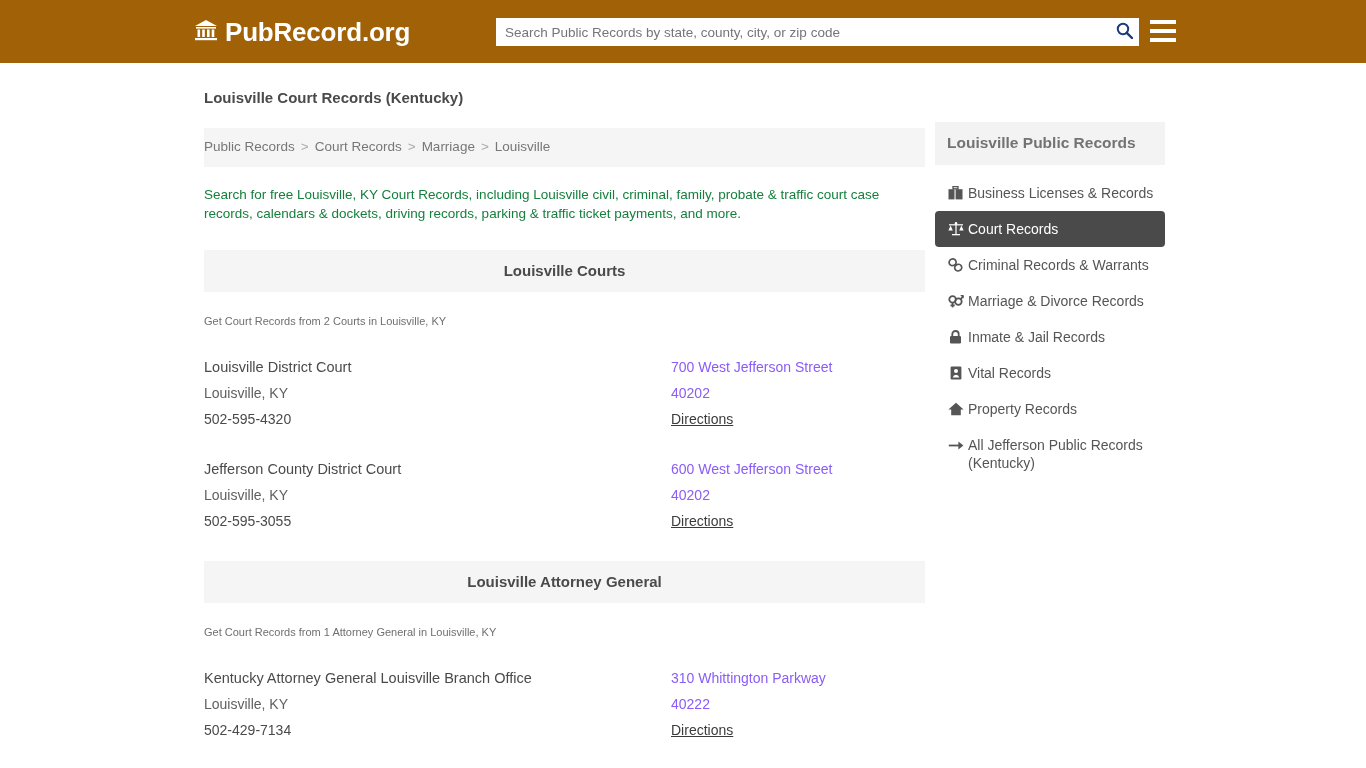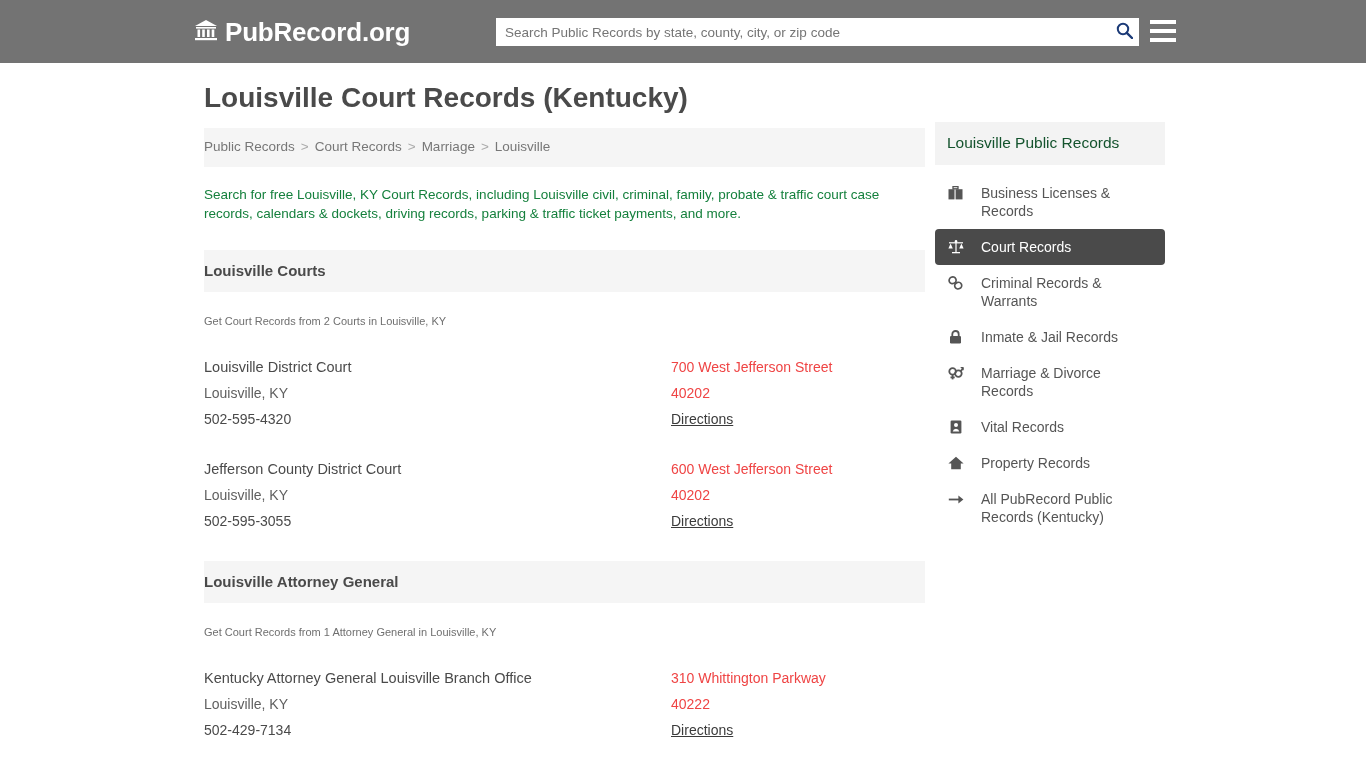--- a/index.html
+++ b/index.html
@@ -7,21 +7,21 @@
     margin: 0; padding: 0;
     width: 1366px; height: 768px;
     background: #ffffff;
     font-family: "Liberation Sans", sans-serif;
     overflow: hidden;
   }
 
   
   .site-header {
     height: 63px;
-    background: #737373;
+    background: #a16207;
     display: flex;
     align-items: center;
     position: relative;
   }
   .logo {
     position: absolute;
     left: 194px;
     top: 17px;
     display: flex;
     align-items: center;
@@ -98,21 +98,21 @@
     width: 721px;
   }
   .sidebar {
     position: absolute;
     left: 935px;
     top: 59px;
     width: 230px;
   }
 
   .page-title {
-    font-size: 28px;
+    font-size: 15px;
     font-weight: bold;
     color: #4a4a4a;
     margin: 0 0 17px 0;
     line-height: 26px;
   }
 
   .breadcrumb {
     background: #f5f5f5;
     padding: 10px 0 11px 0;
     font-size: 13.5px;
@@ -133,20 +133,21 @@
     width: 700px;
   }
 
   .section-header {
     background: #f5f5f5;
     font-size: 15px;
     font-weight: bold;
     color: #4a4a4a;
     padding: 12px 0 13px 0;
     margin-top: 27px;
+    text-align: center;
   }
   .section-sub {
     font-size: 11px;
     color: #6f6f6f;
     margin-top: 20px;
     line-height: 18px;
   }
 
   .record {
     margin-top: 24px;
@@ -171,43 +172,43 @@
     color: #5f5f5f;
     line-height: 26px;
   }
   .rec-phone {
     font-size: 14px;
     color: #4a4a4a;
     line-height: 26px;
   }
   .rec-addr {
     font-size: 14px;
-    color: #ef4444;
+    color: #8b5cf6;
     line-height: 26px;
   }
   .rec-dir {
     font-size: 14px;
     color: #3b3b3b;
     line-height: 26px;
     display: inline-block;
   }
 
   
   .sidebar-header {
     background: #f3f3f3;
     font-size: 15.5px;
-    font-weight: normal;
-    color: #14532d;
+    font-weight: bold;
+    color: #737373;
     padding: 12px 0 13px 12px;
   }
   .side-list { margin-top: 10px; }
   .side-item {
     display: flex;
     align-items: flex-start;
-    gap: 17px;
+    gap: 4px;
     padding: 9px 10px 9px 12px;
     font-size: 14px;
     color: #555555;
     line-height: 18px;
     border-radius: 4px;
     text-decoration: none;
     cursor: pointer;
   }
   .side-item.active {
     background: #4a4a4a;
@@ -354,44 +355,44 @@
           <svg width="15" height="14" viewBox="0 0 15 14" aria-hidden="true">
             <ellipse cx="4.6" cy="4.3" rx="3.5" ry="3.3" fill="none" stroke="#555" stroke-width="1.7" transform="rotate(-25 4.6 4.3)"></ellipse>
             <ellipse cx="10.2" cy="9.6" rx="3.5" ry="3.3" fill="none" stroke="#555" stroke-width="1.7" transform="rotate(-25 10.2 9.6)"></ellipse>
           </svg>
         </span>
         <span class="side-label">Criminal Records &amp; Warrants</span>
       </a>
 
       <a class="side-item" href="#">
         <span class="side-icon">
-          <svg width="13" height="14" viewBox="0 0 13 14" aria-hidden="true">
-            <path d="M3.3 6 V4.2 a3.2 3.2 0 0 1 6.4 0 V6" fill="none" stroke="#555" stroke-width="1.8"></path>
-            <rect x="1" y="5.9" width="11" height="7.6" rx="1.2" fill="#555"></rect>
-          </svg>
-        </span>
-        <span class="side-label">Inmate &amp; Jail Records</span>
-      </a>
-
-      <a class="side-item" href="#">
-        <span class="side-icon">
           <svg width="16" height="14" viewBox="0 0 16 14" aria-hidden="true">
             <circle cx="4.6" cy="5.4" r="3.3" fill="none" stroke="#555" stroke-width="1.8"></circle>
             <line x1="4.6" y1="8.8" x2="4.6" y2="13.4" stroke="#555" stroke-width="1.8"></line>
             <line x1="2.5" y1="11.4" x2="6.7" y2="11.4" stroke="#555" stroke-width="1.8"></line>
             <circle cx="10.4" cy="7.6" r="3.3" fill="none" stroke="#555" stroke-width="1.8"></circle>
             <line x1="12.6" y1="5.3" x2="15.2" y2="2.2" stroke="#555" stroke-width="1.8"></line>
             <polygon points="15.6,1 15.6,4.6 12.2,1" fill="#555"></polygon>
           </svg>
         </span>
         <span class="side-label">Marriage &amp; Divorce Records</span>
       </a>
 
       <a class="side-item" href="#">
         <span class="side-icon">
+          <svg width="13" height="14" viewBox="0 0 13 14" aria-hidden="true">
+            <path d="M3.3 6 V4.2 a3.2 3.2 0 0 1 6.4 0 V6" fill="none" stroke="#555" stroke-width="1.8"></path>
+            <rect x="1" y="5.9" width="11" height="7.6" rx="1.2" fill="#555"></rect>
+          </svg>
+        </span>
+        <span class="side-label">Inmate &amp; Jail Records</span>
+      </a>
+
+      <a class="side-item" href="#">
+        <span class="side-icon">
           <svg width="12" height="14" viewBox="0 0 12 14" aria-hidden="true">
             <rect x="0.6" y="0.6" width="10.8" height="12.8" rx="1.2" fill="#555"></rect>
             <circle cx="6" cy="5" r="2" fill="#ffffff"></circle>
             <path d="M2.7 11.4 a3.4 3.4 0 0 1 6.6 0 z" fill="#ffffff"></path>
           </svg>
         </span>
         <span class="side-label">Vital Records</span>
       </a>
 
       <a class="side-item" href="#">
@@ -403,18 +404,18 @@
         <span class="side-label">Property Records</span>
       </a>
 
       <a class="side-item" href="#">
         <span class="side-icon">
           <svg width="16" height="13" viewBox="0 0 16 13" aria-hidden="true">
             <line x1="0.8" y1="6.5" x2="13" y2="6.5" stroke="#555" stroke-width="1.8"></line>
             <polygon points="15.4,6.5 10.4,2.6 10.4,10.4" fill="#555"></polygon>
           </svg>
         </span>
-        <span class="side-label">All PubRecord Public Records (Kentucky)</span>
+        <span class="side-label">All Jefferson Public Records (Kentucky)</span>
       </a>
 
     </div>
   </div>
 </div>
 
 </body></html>

